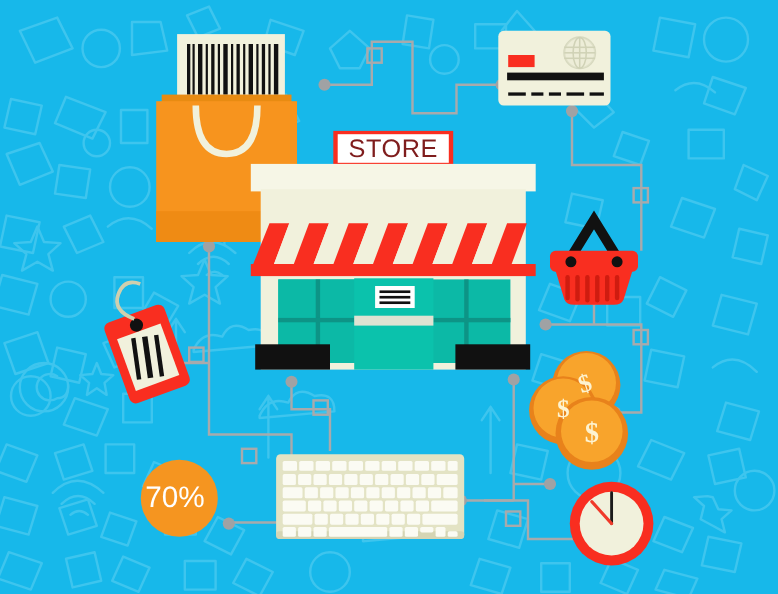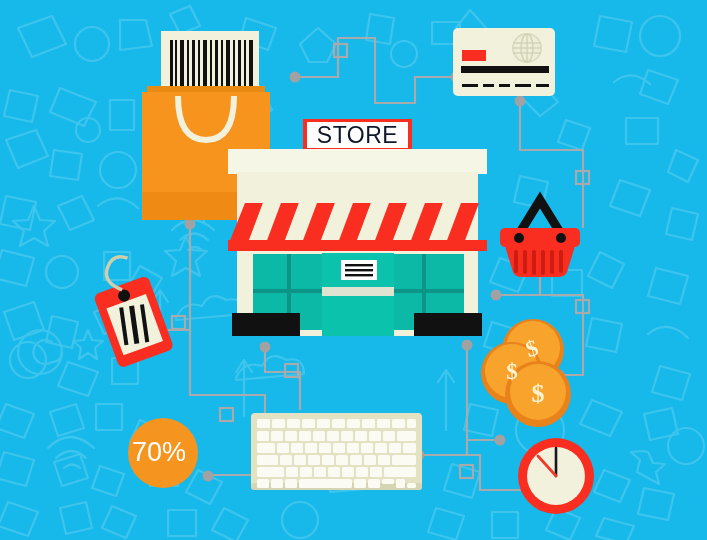--- a/index.html
+++ b/index.html
@@ -13,21 +13,21 @@
   .layer{position:absolute;top:0;left:0;width:707px;height:540px;}
   #bgpattern{opacity:1;}
   #connlines{}
   #art{}
   .txt{position:absolute;}
 
   
   #store-word{
     left:307px;top:122px;width:101px;height:26px;
     line-height:26px;text-align:center;
-    font-size:23px;letter-spacing:0.5px;color:#0f172a;
+    font-size:23px;letter-spacing:0.5px;color:#7f1d1d;
     font-family:"Liberation Sans", sans-serif;
     pointer-events:none;
   }
   
   #pct-word{
     left:128px;top:432px;width:62px;height:40px;
     line-height:40px;text-align:center;
     font-size:27px;color:#ffffff;
     font-family:"Liberation Sans", sans-serif;
     pointer-events:none;

